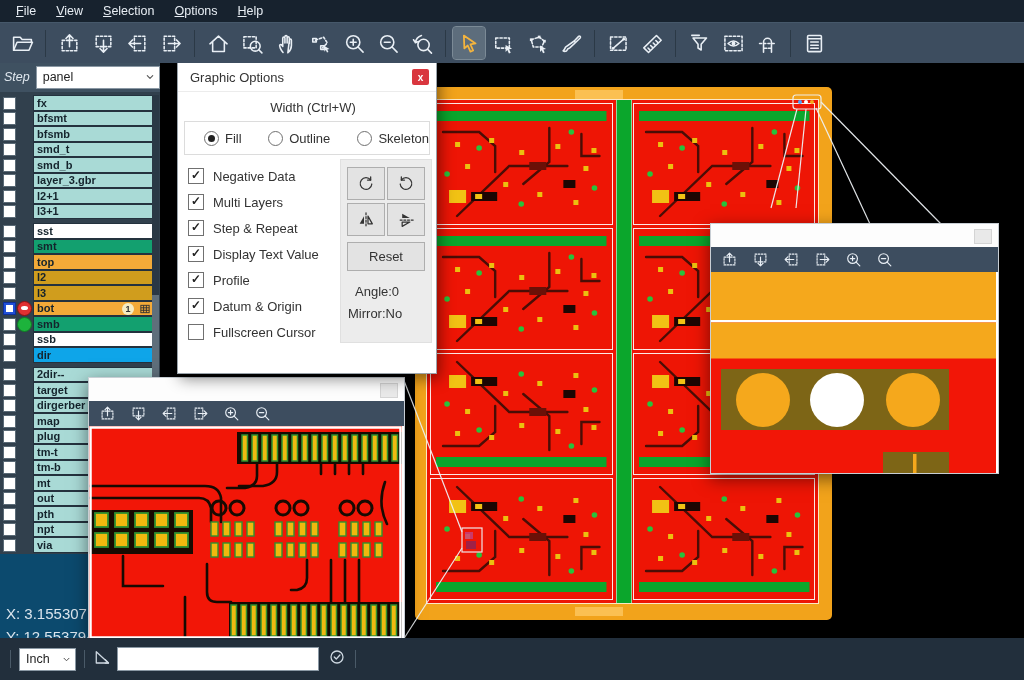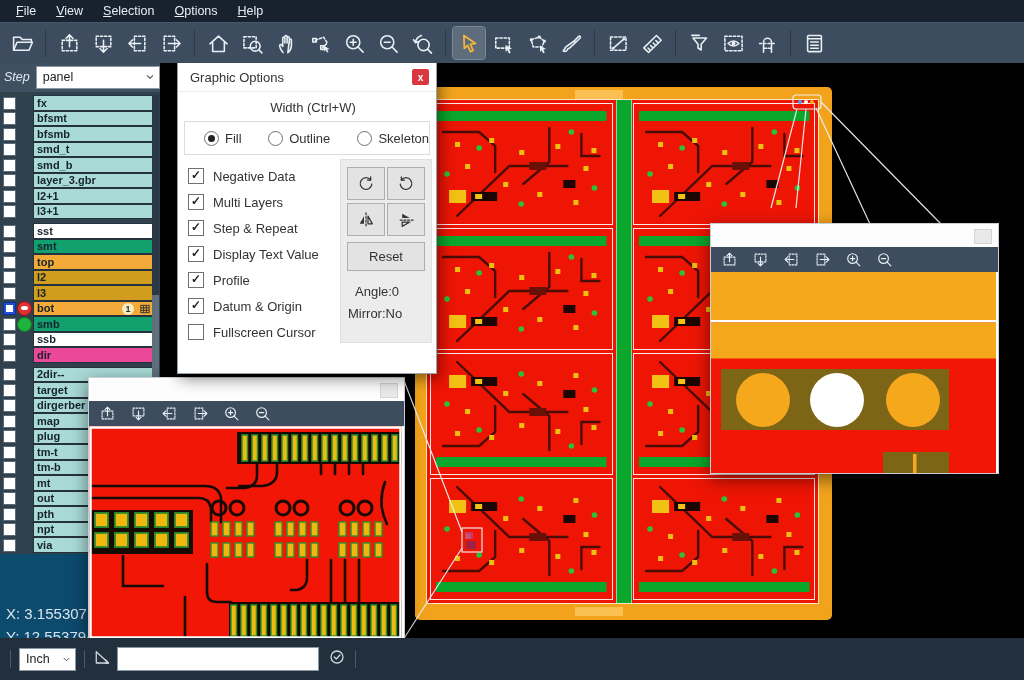--- a/index.html
+++ b/index.html
@@ -31,21 +31,21 @@
   .lcheck{position:absolute;left:3px;top:1.5px;width:11px;height:11px;background:#fff;border:1px solid #5a6a76;}
   .lcheck.sel{background:#1f4fd8;border-color:#0f2f98;}
   .lcheck.sel::after{content:"";position:absolute;inset:2px;background:#fff;}
   .lind{position:absolute;left:17px;top:0.5px;width:13px;height:13px;border-radius:50%;}
   .lind.red{background:#e13032;border:1px solid #8d1212;}
   .lind.red::after{content:"";position:absolute;left:2.5px;top:3.5px;width:7px;height:4.5px;background:#fff;border-radius:50%;}
   .lind.green{background:#1db33c;border:1px solid #0f7d24;}
   .namebox{position:absolute;left:33px;width:117px;top:0;bottom:0;border:1px solid #24323e;
            font-size:11px;color:#14232c;display:flex;align-items:center;padding-left:3px;font-weight:600;}
   .c-teal{background:#a9dad6;} .c-white{background:#ffffff;} .c-green{background:#13a06f;}
-  .c-orange{background:#f3aa38;} .c-gold{background:#d09d1d;} .c-gray{background:#ec4899;}
+  .c-orange{background:#f3aa38;} .c-gold{background:#d09d1d;} .c-gray{background:#0ea5e9;}
   .badge{position:absolute;right:20px;top:1px;width:12px;height:12px;border-radius:50%;background:#f6ecc2;
          color:#333;font-size:9px;display:flex;align-items:center;justify-content:center;font-weight:700;}
   .gridic{position:absolute;right:3px;top:1px;}
   .gridic svg{width:12px;height:12px;fill:none;stroke:#333;stroke-width:1;}
   .scrollstrip{position:absolute;left:152px;top:33px;width:7px;height:459px;background:#2a3845;}
   .scrollthumb{position:absolute;left:0;top:200px;width:7px;height:90px;background:#5f6f7b;}
   .sb-bottom{position:absolute;left:0;right:0;top:492px;bottom:0;background:#0c4a6e;}
   .coords{position:absolute;left:6px;color:#dbe5ed;font-size:15px;}
   
   .canvas{position:absolute;left:160px;top:62px;width:864px;height:588px;background:#000;overflow:hidden;z-index:1;}

